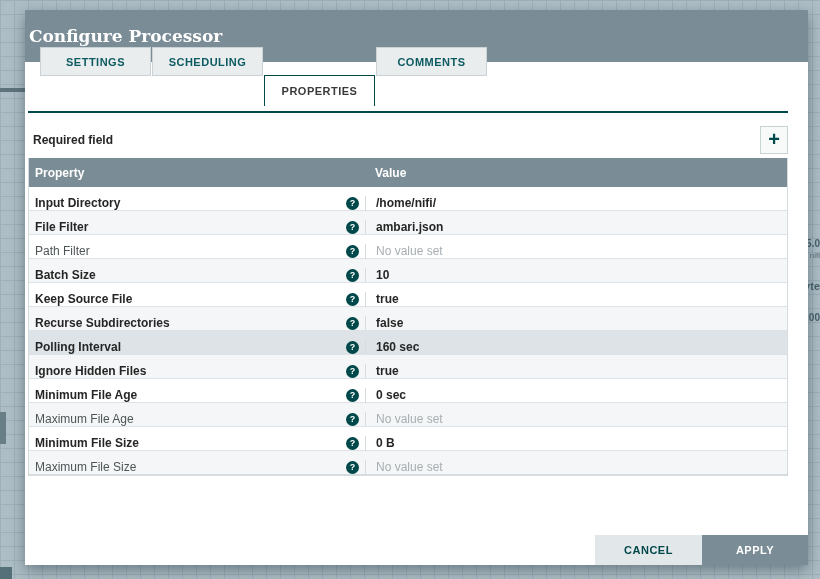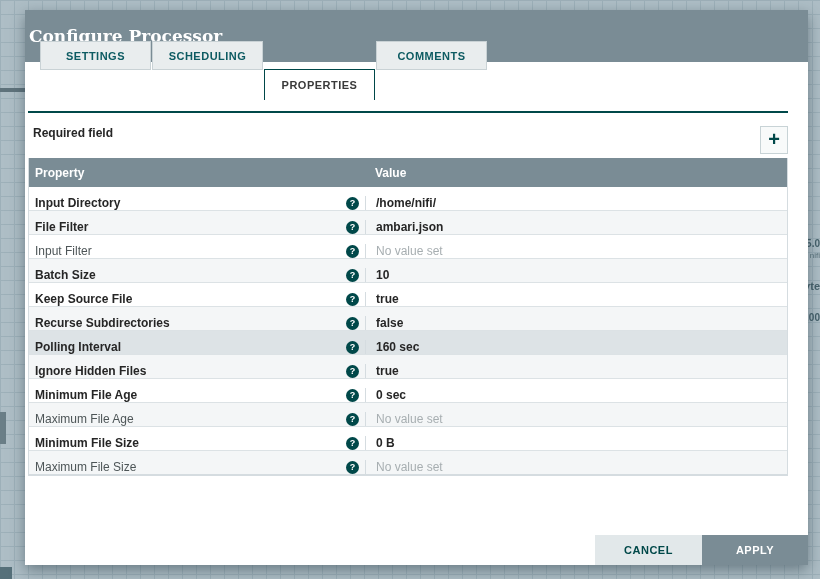--- a/index.html
+++ b/index.html
@@ -35,35 +35,35 @@
     padding-left:4px;
   }
   .dialog-title {
     color:#fff; font-family:"DejaVu Serif", serif; font-weight:bold; font-size:17px;
   }
   .dialog-body { padding:0 20px 0 3px; }
 
   
   .tabbar { position:relative; margin-top:20px; height:31px; }
   .tabline { position:absolute; left:0; right:0; bottom:0; height:2px; background:#004849; }
-  .tabs { position:absolute; left:0; bottom:13px; display:flex;padding-left:12px; }
+  .tabs { position:absolute; left:0; bottom:7px; display:flex;padding-left:12px; }
   .tab {
     width:111px; height:29px; margin-right:1px;
     background:#E9EDEE; border:1px solid #C9D2D5;
     display:flex; align-items:center; justify-content:center;
     font-size:11px; font-weight:bold; letter-spacing:0.5px; color:#0D5B62;
     cursor:pointer; position:relative; z-index:1;
   }
   .tab.active {
     height:31px; background:#fff; border:1px solid #004849; border-bottom:none;
     color:#3A3A3A; z-index:2;margin-top:28px;
   }
 
   
-  .required-row { margin-top:13px; height:28px; display:flex; align-items:flex-start; justify-content:space-between; }
+  .required-row { margin-top:13px; height:28px; display:flex; align-items:center; justify-content:space-between; }
   .required-label { font-size:12px; font-weight:bold; color:#262626; padding-left:5px; }
   .add-btn {
     width:28px; height:28px; background:#F8FAFA; border:1px solid #C8D3D6;
     display:flex; align-items:center; justify-content:center; cursor:pointer;
   }
   .add-btn .plus { color:#004849; font-size:20px; font-weight:bold; line-height:1; margin-top:-2px; }
 
   
   .prop-table { margin-top:4px; border:1px solid #D5DCE0; border-top:none; }
   .thead {
@@ -174,21 +174,21 @@
       <span class="help-icon">?</span>
     </div>
     <div class="cell-value">
       <span class="pval">ambari.json</span>
     </div>
     <div class="cell-extra"></div>
   </div>
 
   <div class="trow unset">
     <div class="cell-prop">
-      <span class="pname">Input Filter</span>
+      <span class="pname">Path Filter</span>
       <span class="help-icon">?</span>
     </div>
     <div class="cell-value">
       <span class="pval">No value set</span>
     </div>
     <div class="cell-extra"></div>
   </div>
 
   <div class="trow alt req">
     <div class="cell-prop">

